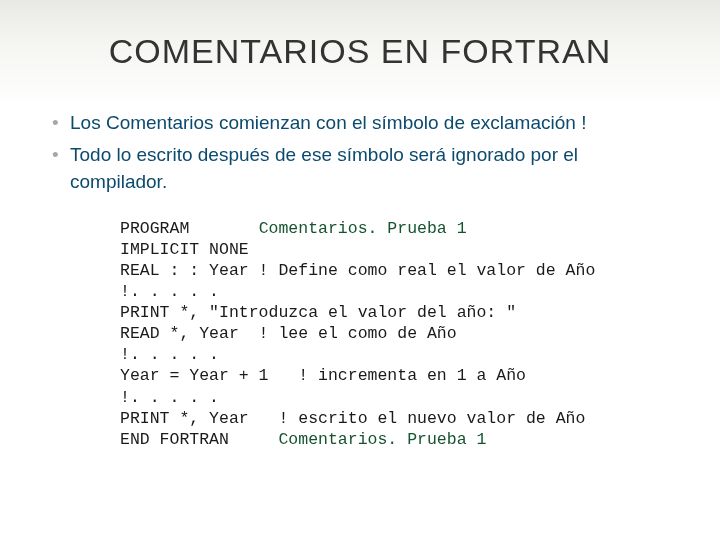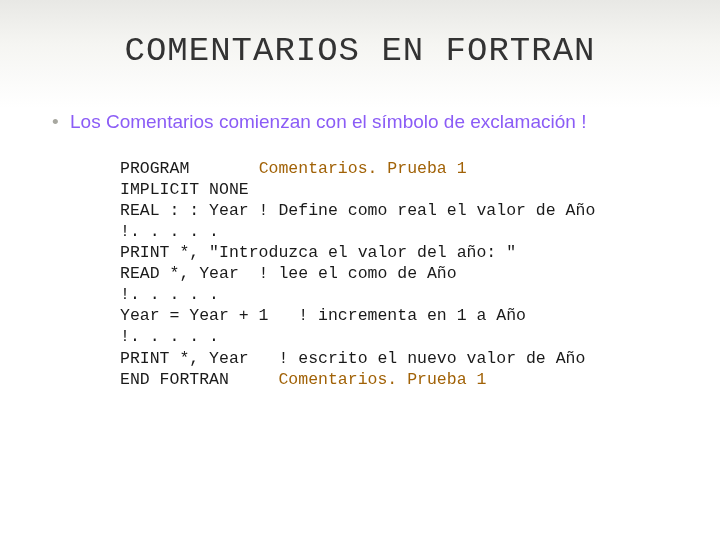--- a/index.html
+++ b/index.html
@@ -14,61 +14,62 @@
     height: 540px;
     padding: 32px 48px 20px 48px;
   }
   .title {
     font-size: 34px;
     font-weight: 400;
     letter-spacing: 1px;
     color: #333333;
     text-align: center;
     margin-bottom: 38px;
-    font-family: Liberation Mono, monospace;
+    font-family: Liberation Sans, sans-serif;
   }
   .bullets {
     list-style: none;
     margin-bottom: 22px;
   }
   .bullets li {
     position: relative;
     padding-left: 22px;
     font-size: 19px;
     line-height: 1.45;
-    color: #8b5cf6;
+    color: #0c4a6e;
     margin-bottom: 4px;
   }
   .bullets li::before {
     content: "•";
     position: absolute;
     left: 4px;
     top: 0;
     color: #a8a8a0;
     font-size: 19px;
   }
   .code-block {
     margin-left: 72px;
     font-family: Consolas, "Courier New", monospace;
     font-size: 16.5px;
     line-height: 1.28;
     color: #1a1a1a;
     white-space: pre;
   }
-  .progname { color: #a16207; }
+  .progname { color: #14532d; }
 </style>
 </head>
 <body>
 
 <div class="slide">
 
   <h1 class="title">COMENTARIOS EN FORTRAN</h1>
 
   <ul class="bullets">
     <li>Los Comentarios comienzan con el símbolo de exclamación !</li>
+    <li>Todo lo escrito después de ese símbolo será ignorado por el compilador.</li>
   </ul>
 
   <div class="code-block"><span><span>PROGRAM       </span><span class="progname">Comentarios. Prueba 1</span></span>
 <span>IMPLICIT NONE</span>
 <span>REAL : : Year ! Define como real el valor de Año</span>
 <span>!. . . . .</span>
 <span>PRINT *, "Introduzca el valor del año: "</span>
 <span>READ *, Year  ! lee el como de Año</span>
 <span>!. . . . .</span>
 <span>Year = Year + 1   ! incrementa en 1 a Año</span>

